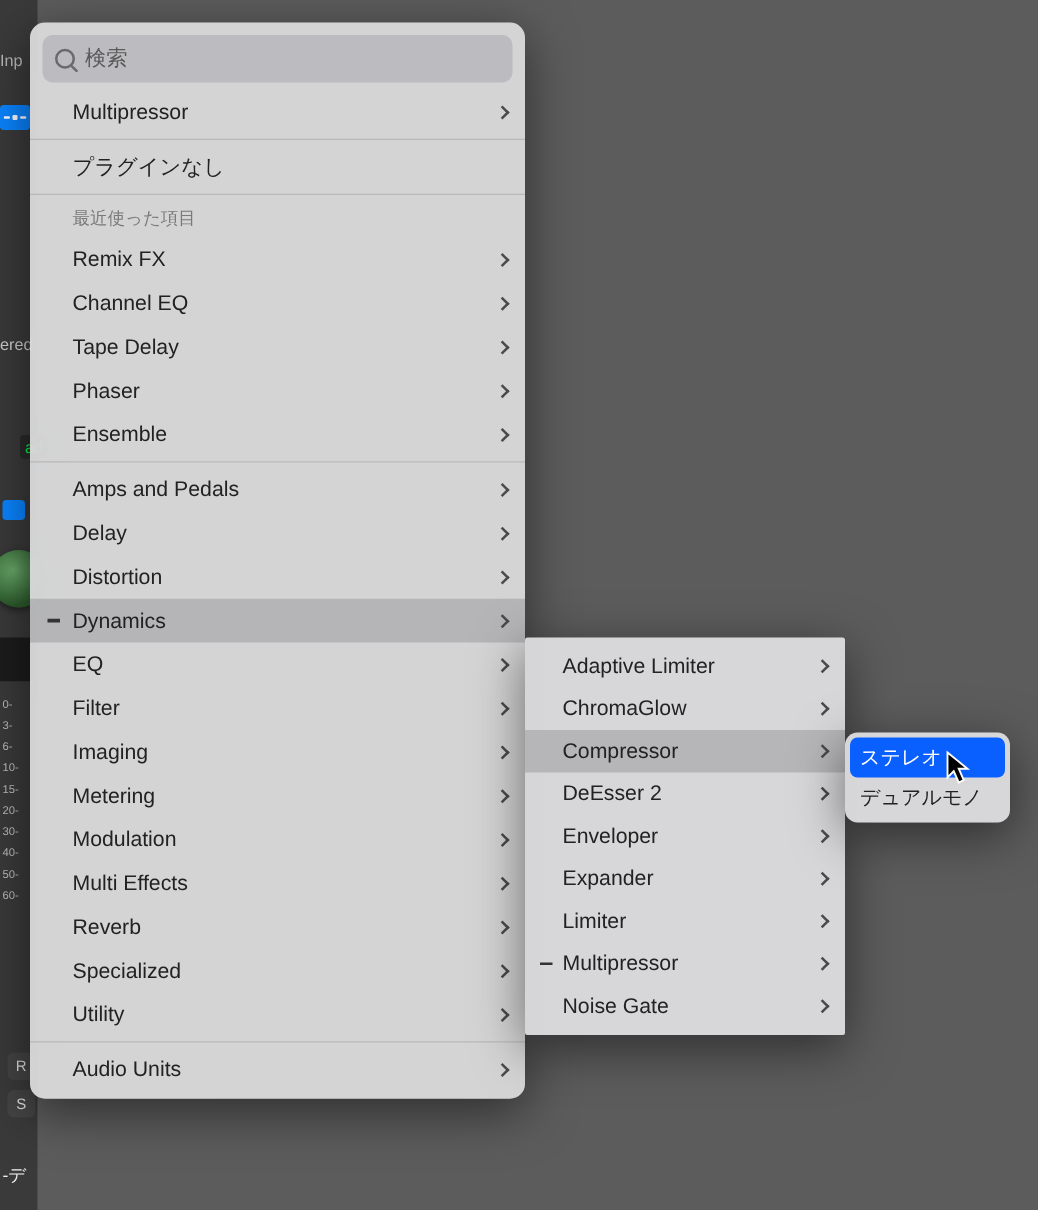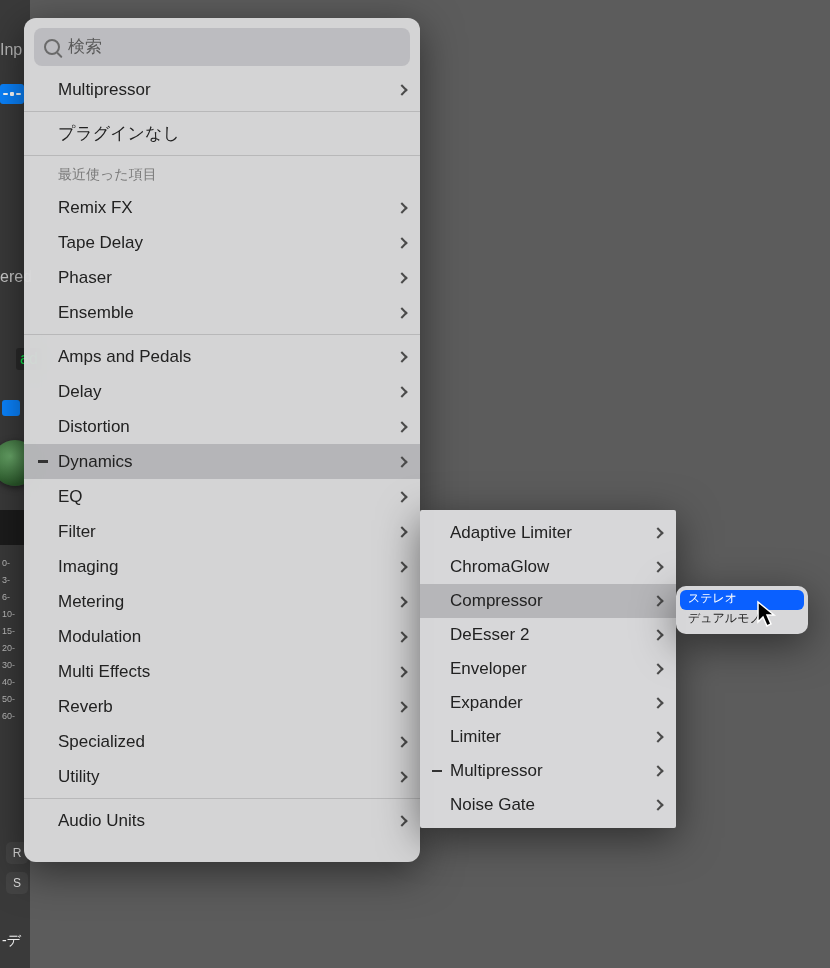--- a/index.html
+++ b/index.html
@@ -17,21 +17,21 @@
     position: absolute;
     left: 0;
     top: 0;
     width: 30px;
     height: 100%;
     background: #3a3a3a;
   }
   .bg-label {
     position: absolute;
     color: #b8b8b8;
-    font-size: 16px;
+    font-size: 13px;
     pointer-events: none;
   }
   .bg-inp { left: 0; top: 41px; }
   .bg-ered { left: 0; top: 268px; color: #ccc; }
   .bg-ad  { left: 16px; top: 348px; color: #07f54b; background:#2a2a2a; padding:2px 4px; border-radius:3px;}
   .bg-icon {
     position: absolute;
     left: 2px;
     top: 400px;
     width: 18px; height: 16px;
@@ -81,21 +81,21 @@
   
   .menu {
     position: absolute;
     left: 24px;
     top: 18px;
     width: 396px;
     background: rgba(222,222,224,0.92);
     border-radius: 12px;
     box-shadow: 0 10px 40px rgba(0,0,0,0.5);
     backdrop-filter: blur(20px);
-    padding-bottom: 24px;
+    padding-bottom: 6px;
   }
   .search-wrap {
     padding: 10px 10px 6px 10px;
   }
   .search {
     display: flex;
     align-items: center;
     background: rgba(170,170,175,0.55);
     border-radius: 8px;
     height: 38px;
@@ -211,23 +211,24 @@
     left: 676px;
     top: 586px;
     width: 132px;
     background: rgba(225,225,227,0.93);
     border-radius: 10px;
     box-shadow: 0 10px 40px rgba(0,0,0,0.5);
     padding: 4px 0;
   }
   .subsub-item {
     display: flex;
-    height: 20px;
+    align-items: center;
+    height: 32px;
     padding: 0 12px;
-    font-size: 12px;
+    font-size: 16px;
     color: #222;
   }
   .subsub-item.selected {
     background: #0a60ff;
     color: #fff;
     border-radius: 6px;
     margin: 0 4px;
     padding: 0 8px;
   }
 
@@ -325,20 +326,24 @@
     <li class="menu-header">
       <span>最近使った項目</span>
     </li>
   </ul>
   <ul class="menu-list" id="menu-recent">
       <li class="menu-item">
         <span>Remix FX</span>
         <span class="chev"></span>
       </li>
       <li class="menu-item">
+        <span>Channel EQ</span>
+        <span class="chev"></span>
+      </li>
+      <li class="menu-item">
         <span>Tape Delay</span>
         <span class="chev"></span>
       </li>
       <li class="menu-item">
         <span>Phaser</span>
         <span class="chev"></span>
       </li>
       <li class="menu-item">
         <span>Ensemble</span>
         <span class="chev"></span>

